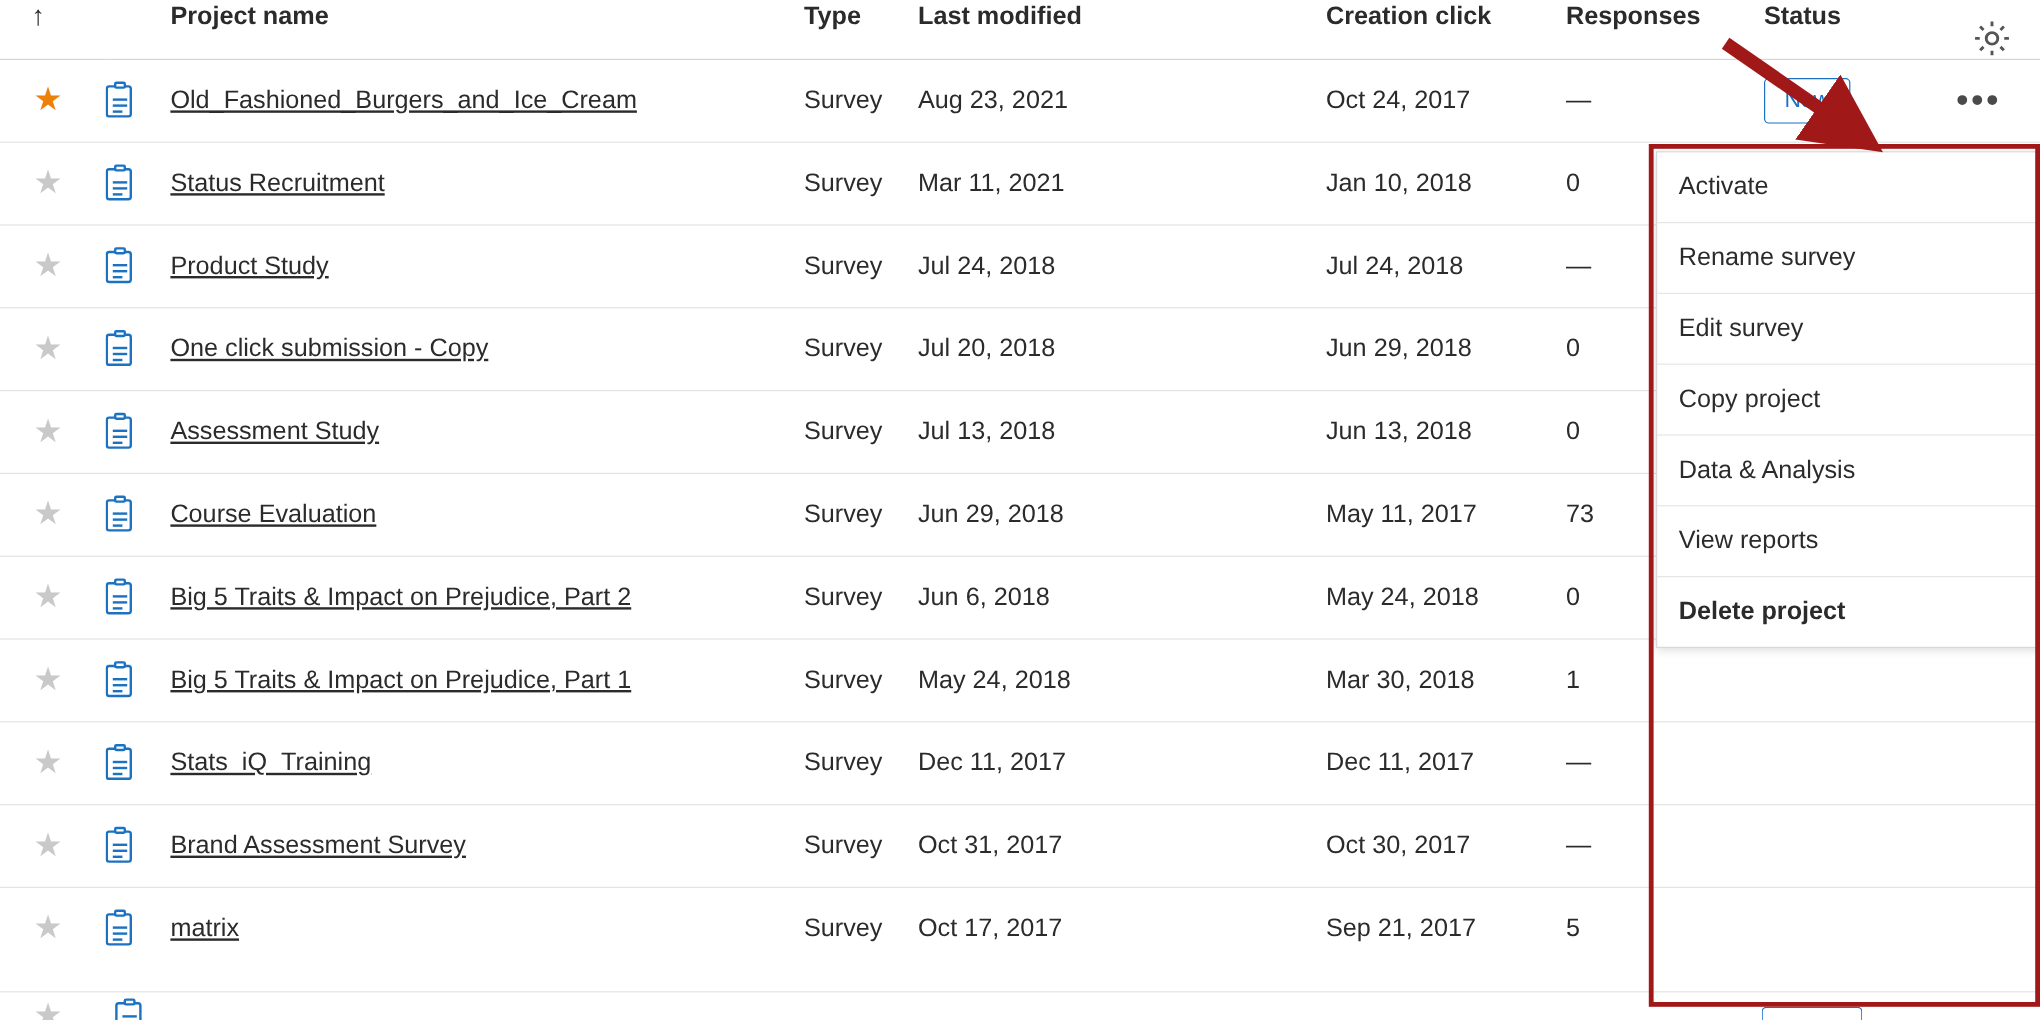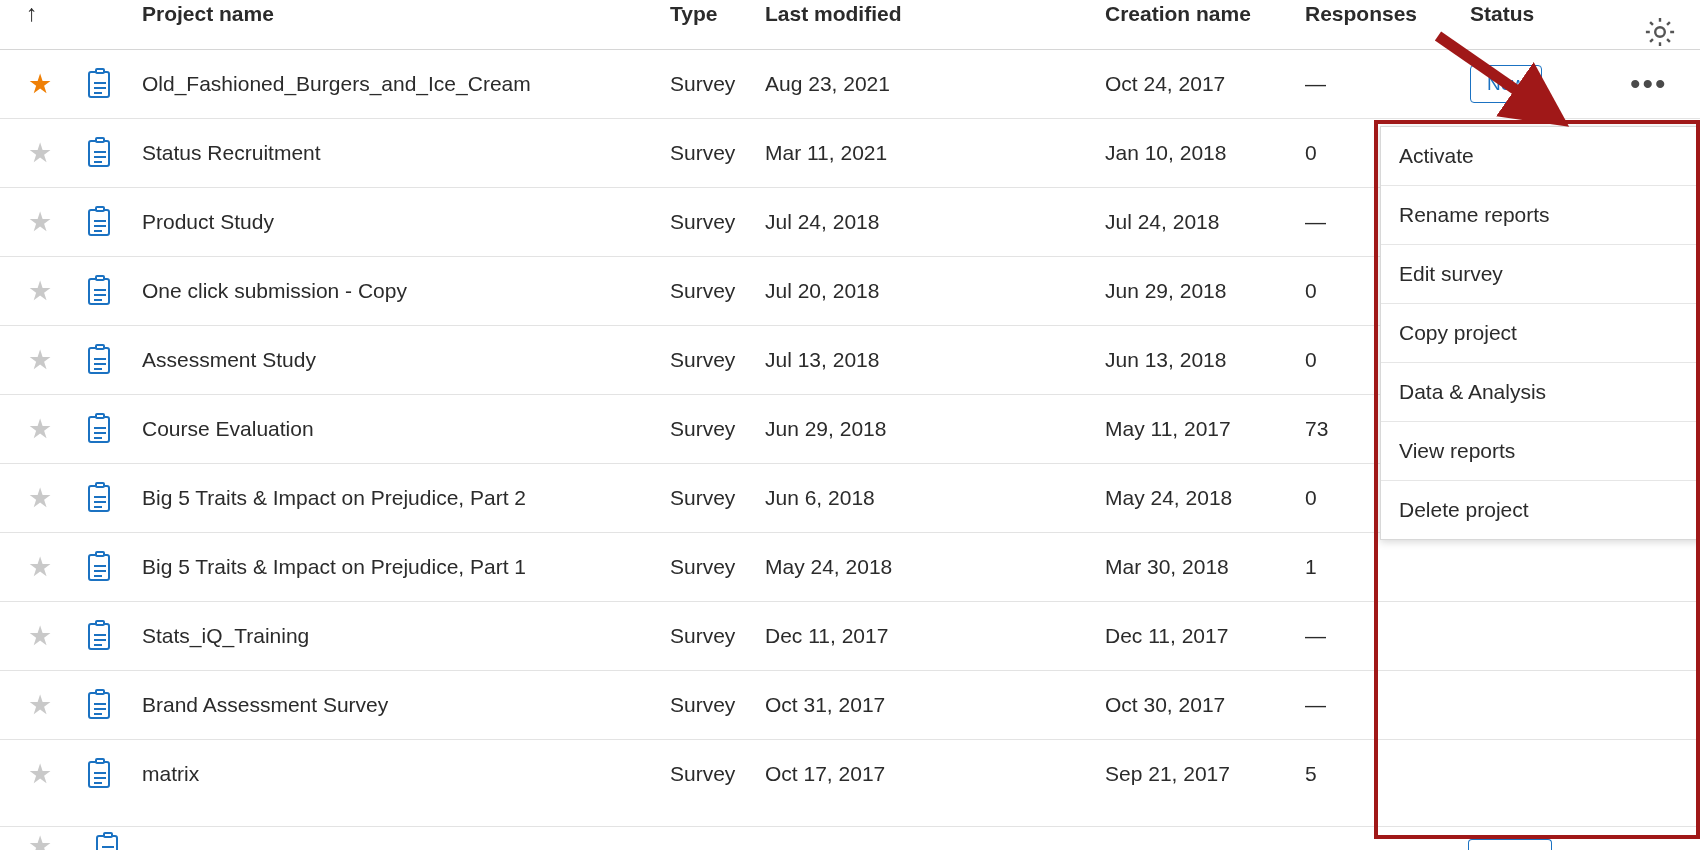--- a/index.html
+++ b/index.html
@@ -107,21 +107,21 @@
     left: 4px;
     width: 12px;
     height: 2px;
     background: #1b72c2;
     display: block;
   }
   .doc-icon i.l1 { top: 9px; }
   .doc-icon i.l2 { top: 14px; }
   .doc-icon i.l3 { top: 19px; width: 8px; }
 
-  .name-cell { padding-left: 2px !important; }
+  .name-cell { padding-left: 2px !important; text-decoration: underline; }
 
   .status-badge {
     display: inline-block;
     border: 1px solid #1b72c2;
     border-radius: 4px;
     color: #1b72c2;
     font-size: 19px;
     padding: 7px 16px;
     background: #ffffff;
     cursor: pointer;
@@ -158,21 +158,21 @@
     z-index: 20;
   }
   .menu-item {
     font-size: 21px;
     color: #2b2b2b;
     padding: 17px 0 17px 18px;
     border-bottom: 1px solid #e6e6e6;
     cursor: pointer;
     white-space: nowrap;
   }
-  .menu-item:last-child { border-bottom: none; }
+  .menu-item:last-child { border-bottom: none; font-weight: bold; }
 
   
   .highlight-box {
     position: absolute;
     left: 1374px;
     top: 120px;
     width: 326px;
     height: 719px;
     border: 4px solid #a01818;
     box-sizing: border-box;
@@ -241,21 +241,21 @@
     </colgroup>
     <thead>
       <tr>
         <th>
           <span class="sort-arrow">↑</span>
         </th>
         <th></th>
         <th class="pad-left">Project name</th>
         <th>Type</th>
         <th>Last modified</th>
-        <th>Creation name</th>
+        <th>Creation click</th>
         <th>Responses</th>
         <th>Status</th>
         <th></th>
       </tr>
     </thead>
     <tbody id="tbody">
         <tr>
           <td class="star-cell"><span class="star on">★</span></td>
           <td><span class="doc-icon"><i class="l1"></i><i class="l2"></i><i class="l3"></i></span></td>
           <td class="name-cell">Old_Fashioned_Burgers_and_Ice_Cream</td>
@@ -387,21 +387,21 @@
   </div>
 
   <div class="bottom-strip">
     <span class="star">★</span>
     <span class="doc"><span class="doc-icon"><i class="l1"></i></span></span>
     <span class="badge-clip"></span>
   </div>
 
   <div class="context-menu" id="ctxmenu">
       <div class="menu-item">Activate</div>
-      <div class="menu-item">Rename reports</div>
+      <div class="menu-item">Rename survey</div>
       <div class="menu-item">Edit survey</div>
       <div class="menu-item">Copy project</div>
       <div class="menu-item">Data &amp; Analysis</div>
       <div class="menu-item">View reports</div>
       <div class="menu-item">Delete project</div>
     </div>
 
   <div class="highlight-box"></div>
 
   <svg class="arrow-svg" width="270" height="110" viewBox="0 0 270 110">

